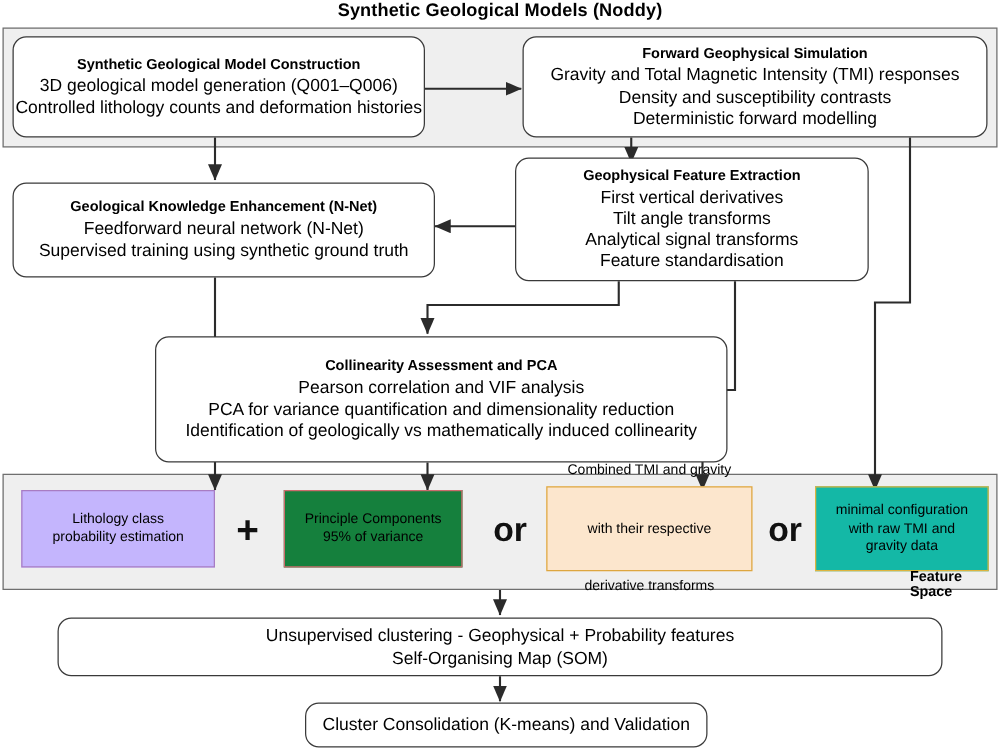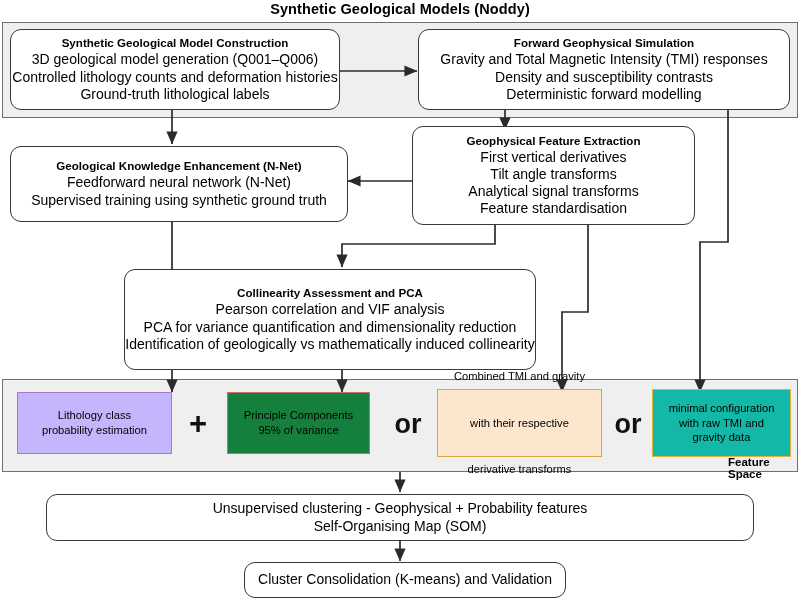--- a/index.html
+++ b/index.html
@@ -136,21 +136,20 @@
       <path d="M400,472 L400,492"></path>
 
       <path d="M400,541 L400,561"></path>
     </g>
   </svg>
 
   <div class="node" style="left:10px; top:29px; width:330px; height:81px;">
     <div class="hdr">Synthetic Geological Model Construction</div>
     <div class="ln">3D geological model generation (Q001–Q006)</div>
     <div class="ln">Controlled lithology counts and deformation histories</div>
-    <div class="ln">Ground-truth lithological labels</div>
   </div>
 
   <div class="node" style="left:418px; top:29px; width:372px; height:81px;">
     <div class="hdr">Forward Geophysical Simulation</div>
     <div class="ln">Gravity and Total Magnetic Intensity (TMI) responses</div>
     <div class="ln">Density and susceptibility contrasts</div>
     <div class="ln">Deterministic forward modelling</div>
   </div>
 
   <div class="node" style="left:10px; top:146px; width:338px; height:76px;text-align:right;">
@@ -160,21 +159,21 @@
   </div>
 
   <div class="node" style="left:412px; top:126px; width:283px; height:99px;">
     <div class="hdr">Geophysical Feature Extraction</div>
     <div class="ln">First vertical derivatives</div>
     <div class="ln">Tilt angle transforms</div>
     <div class="ln">Analytical signal transforms</div>
     <div class="ln">Feature standardisation</div>
   </div>
 
-  <div class="node" style="left:124px; top:269px; width:412px; height:101px;justify-content:center;">
+  <div class="node" style="left:124px; top:269px; width:458px; height:101px;justify-content:center;">
     <div class="hdr">Collinearity Assessment and PCA</div>
     <div class="ln">Pearson correlation and VIF analysis</div>
     <div class="ln">PCA for variance quantification and dimensionality reduction</div>
     <div class="ln">Identification of geologically vs mathematically induced collinearity</div>
   </div>
 
   <div class="fbox" style="left:17px; top:392px; width:155px; height:62px;
               background:#c4b5fd; border-color:#a87cc3;">
     <div>Lithology class</div>
     <div>probability estimation</div>

